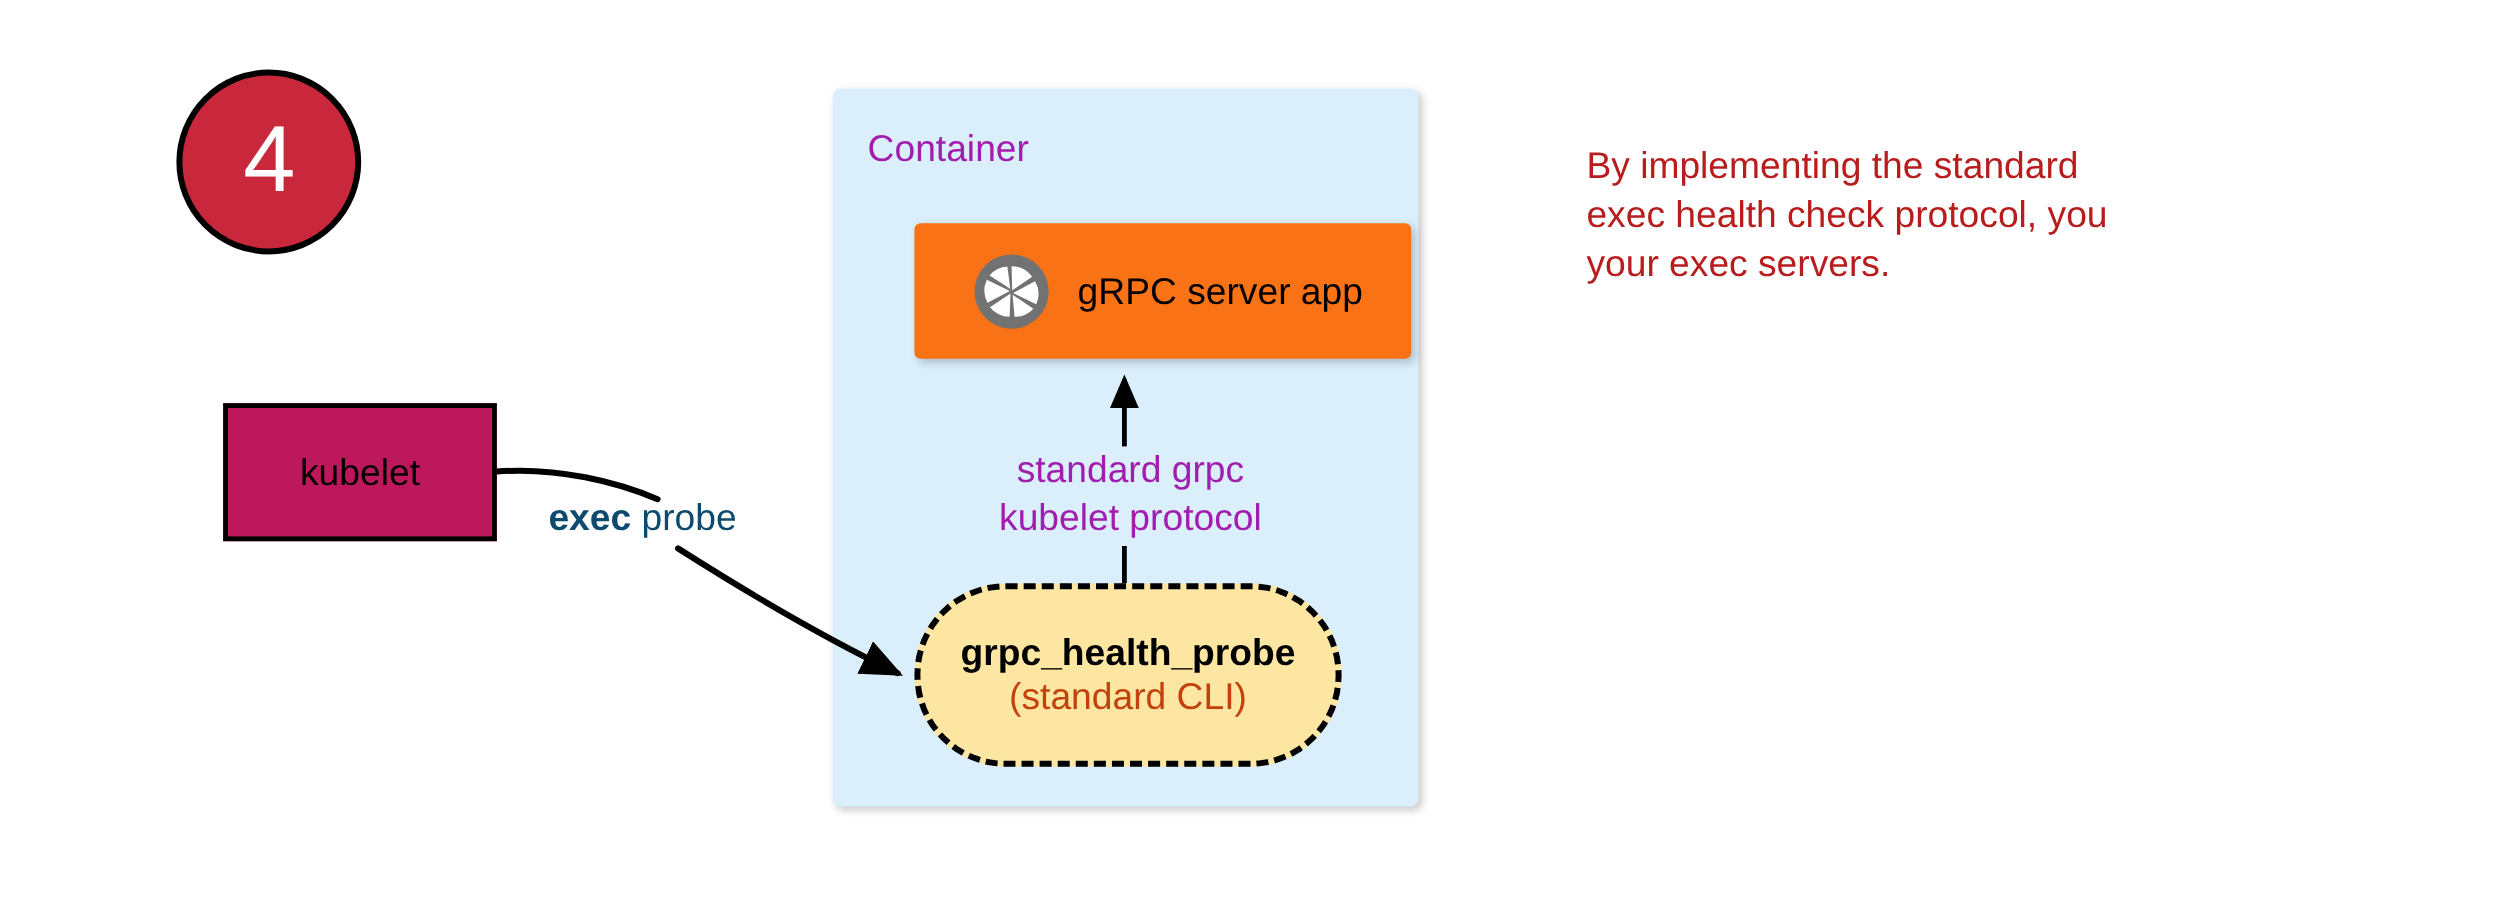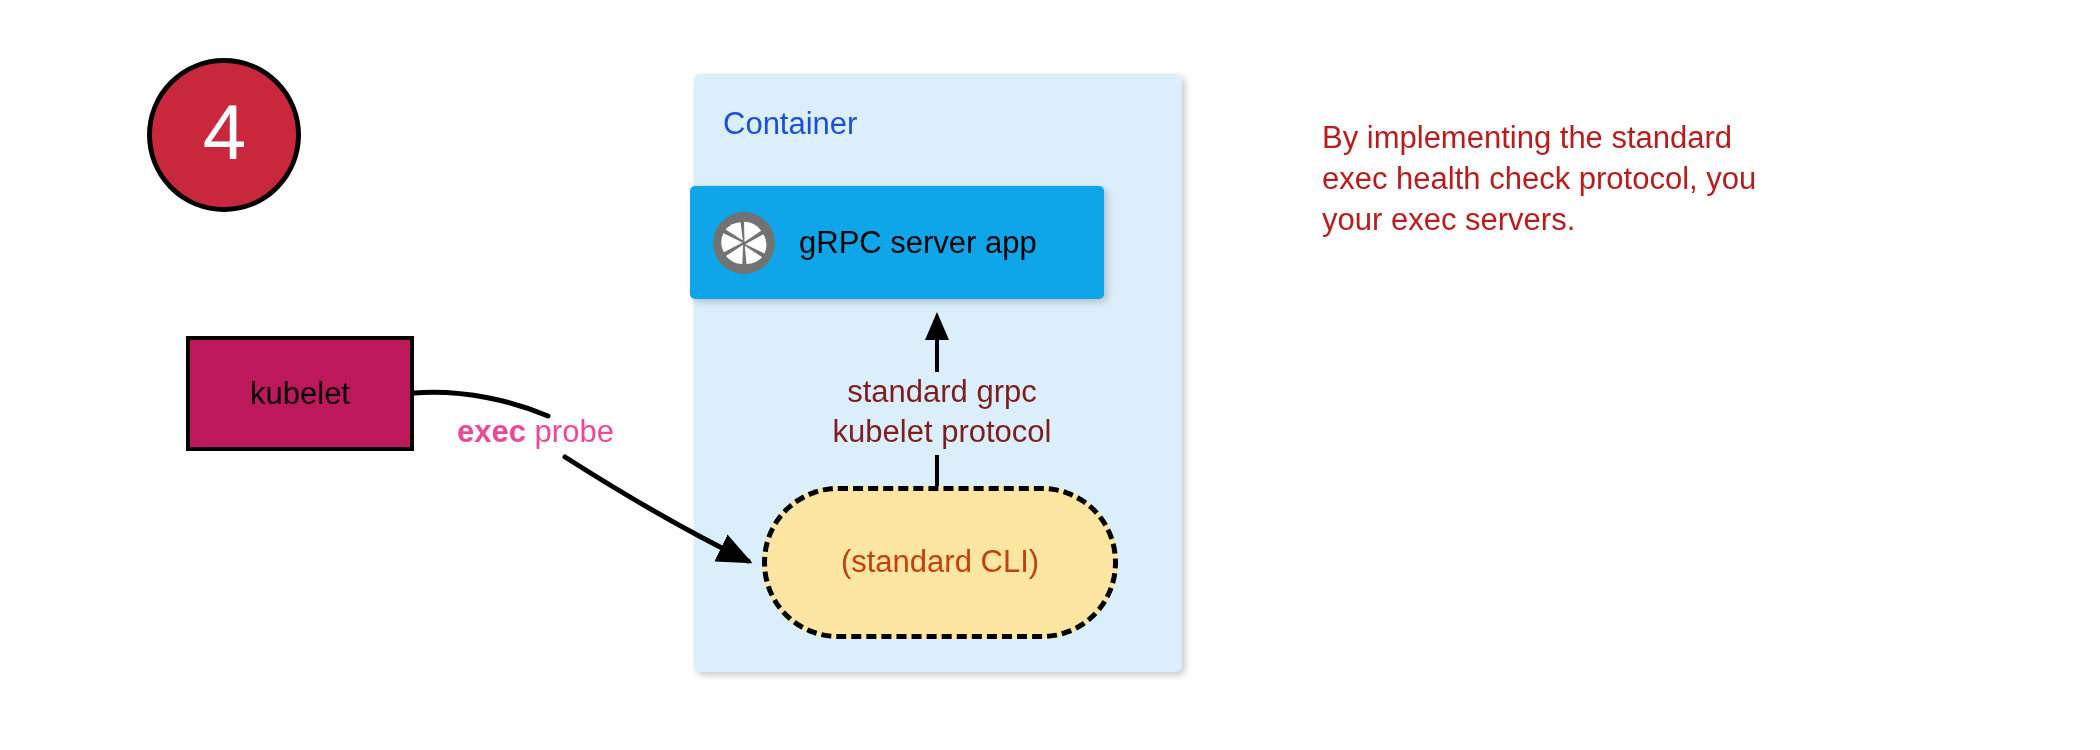--- a/index.html
+++ b/index.html
@@ -45,34 +45,35 @@
     left: 694px; top: 74px;
     width: 488px; height: 598px;
     background: #DAEFFB;
     border-radius: 6px;
     box-shadow: 3px 3px 7px rgba(0,0,0,0.22);
   }
   .container-label {
     position: absolute;
     left: 29px; top: 32px;
     font-size: 31px;
-    color: #1d4ed8;
+    color: #a21caf;
     white-space: nowrap;
   }
 
   
   .server-card {
     position: absolute;
-    left: 690px; top: 186px;
+    left: 762px; top: 186px;
     width: 414px; height: 113px;
-    background: #0ea5e9;
+    background: #f97316;
     border-radius: 5px;
     box-shadow: 3px 3px 7px rgba(0,0,0,0.20);
     display: flex;
     align-items: center;
+    padding-left: 27px;
   }
   .aperture-icon {
     margin-left: 21px;
     width: 66px; height: 66px;
     flex: 0 0 auto;
     display: block;
   }
   .server-card-label {
     margin-left: 22px;
     font-size: 31px;
@@ -123,33 +124,33 @@
     font-size: 31px;
     color: #000000;
     white-space: nowrap;
   }
 
   
   .exec-label {
     position: absolute;
     left: 457px; top: 414px;
     font-size: 31px;
-    color: #ec4899;
+    color: #0c4a6e;
     white-space: nowrap;
   }
   .exec-label b { font-weight: bold; }
 
   .protocol-label {
     position: absolute;
     left: 812px; top: 372px;
     width: 260px;
     text-align: center;
     font-size: 31px;
     line-height: 1.28;
-    color: #7f1d1d;
+    color: #a21caf;
   }
   .protocol-label span { display: block; white-space: nowrap; }
 
   
   .annotation {
     position: absolute;
     left: 1322px; top: 118px;
     width: 600px;
     font-size: 31px;
     line-height: 1.32;
@@ -208,20 +209,21 @@
         <path d="M49.6 45.8 A20.5 20.5 0 0 1 34.4 52.3 L32.8 34.6 Z"></path>
         <path d="M30.4 52.3 A20.5 20.5 0 0 1 14.5 44.6 L31.1 33.6 Z"></path>
         <path d="M12.5 41.0 A20.5 20.5 0 0 1 12.0 22.5 L30.6 31.6 Z"></path>
         <path d="M14.2 18.9 A20.5 20.5 0 0 1 28.6 11.8 L30.9 29.6 Z"></path>
       </g>
     </svg>
     <span class="server-card-label">gRPC server app</span>
   </div>
 
   <div class="probe-node">
+    <span class="probe-title">grpc_health_probe</span>
     <span class="probe-sub">(standard CLI)</span>
   </div>
 
   <div class="kubelet-box">
     <span class="kubelet-label">kubelet</span>
   </div>
 
   <div class="exec-label"><b>exec</b><span> probe</span></div>
 
   <div class="protocol-label">

